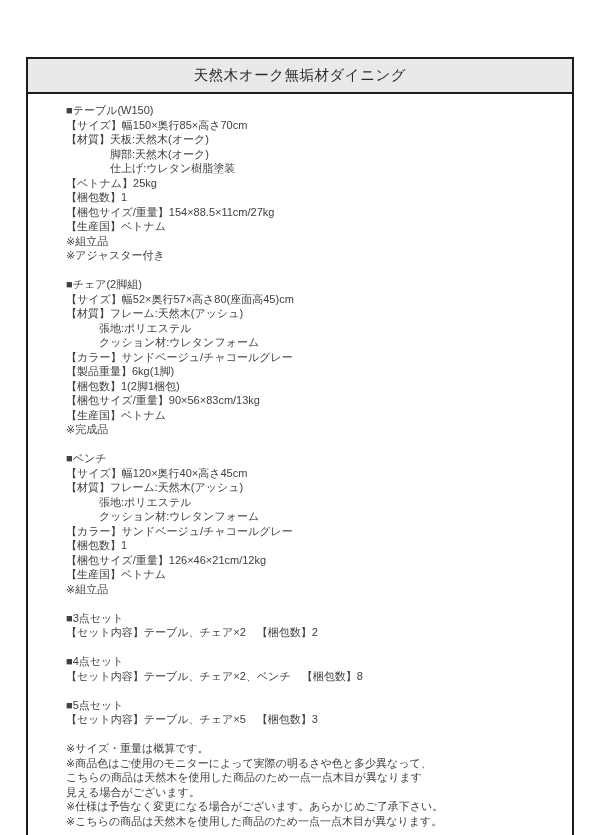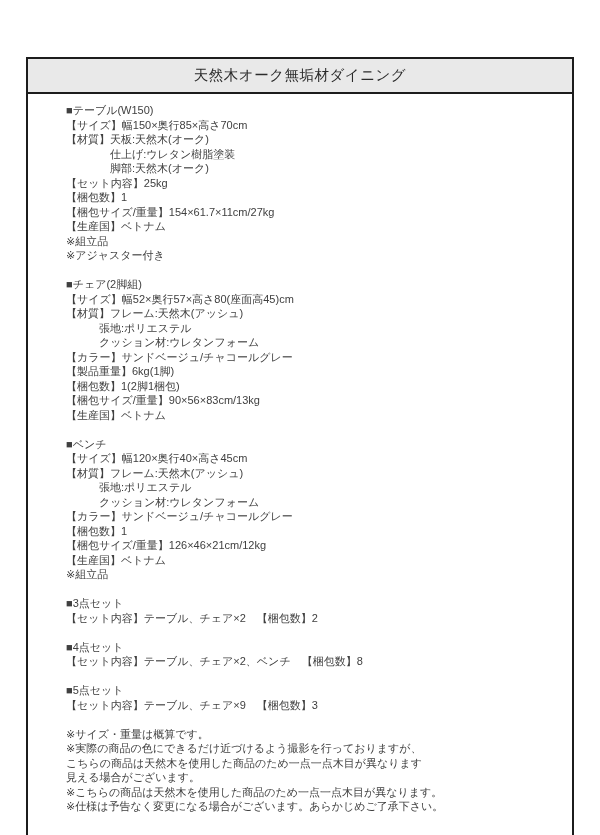--- a/index.html
+++ b/index.html
@@ -53,40 +53,41 @@
 <div class="sheet">
   <div class="sheet-header">
     <span>天然木オーク無垢材ダイニング</span>
   </div>
   <div class="sheet-body">
 
   <div class="section">
         <div class="line">■テーブル(W150)</div>
         <div class="line">【サイズ】幅150×奥行85×高さ70cm</div>
         <div class="line">【材質】天板:天然木(オーク)</div>
+        <div class="line">　　　　脚部:天然木(オーク)</div>
         <div class="line">　　　　仕上げ:ウレタン樹脂塗装</div>
-        <div class="line">　　　　脚部:天然木(オーク)</div>
-        <div class="line">【セット内容】25kg</div>
+        <div class="line">【ベトナム】25kg</div>
         <div class="line">【梱包数】1</div>
-        <div class="line">【梱包サイズ/重量】154×61.7×11cm/27kg</div>
+        <div class="line">【梱包サイズ/重量】154×88.5×11cm/27kg</div>
         <div class="line">【生産国】ベトナム</div>
         <div class="line">※組立品</div>
         <div class="line">※アジャスター付き</div>
       </div>
       <div class="section">
         <div class="line">■チェア(2脚組)</div>
         <div class="line">【サイズ】幅52×奥行57×高さ80(座面高45)cm</div>
         <div class="line">【材質】フレーム:天然木(アッシュ)</div>
         <div class="line">　　　張地:ポリエステル</div>
         <div class="line">　　　クッション材:ウレタンフォーム</div>
         <div class="line">【カラー】サンドベージュ/チャコールグレー</div>
         <div class="line">【製品重量】6kg(1脚)</div>
         <div class="line">【梱包数】1(2脚1梱包)</div>
         <div class="line">【梱包サイズ/重量】90×56×83cm/13kg</div>
         <div class="line">【生産国】ベトナム</div>
+        <div class="line">※完成品</div>
       </div>
       <div class="section">
         <div class="line">■ベンチ</div>
         <div class="line">【サイズ】幅120×奥行40×高さ45cm</div>
         <div class="line">【材質】フレーム:天然木(アッシュ)</div>
         <div class="line">　　　張地:ポリエステル</div>
         <div class="line">　　　クッション材:ウレタンフォーム</div>
         <div class="line">【カラー】サンドベージュ/チャコールグレー</div>
         <div class="line">【梱包数】1</div>
         <div class="line">【梱包サイズ/重量】126×46×21cm/12kg</div>
@@ -96,24 +97,24 @@
       <div class="section">
         <div class="line">■3点セット</div>
         <div class="line">【セット内容】テーブル、チェア×2　【梱包数】2</div>
       </div>
       <div class="section">
         <div class="line">■4点セット</div>
         <div class="line">【セット内容】テーブル、チェア×2、ベンチ　【梱包数】8</div>
       </div>
       <div class="section">
         <div class="line">■5点セット</div>
-        <div class="line">【セット内容】テーブル、チェア×9　【梱包数】3</div>
+        <div class="line">【セット内容】テーブル、チェア×5　【梱包数】3</div>
       </div>
       <div class="section">
         <div class="line">※サイズ・重量は概算です。</div>
-        <div class="line">※実際の商品の色にできるだけ近づけるよう撮影を行っておりますが、</div>
+        <div class="line">※商品色はご使用のモニターによって実際の明るさや色と多少異なって、</div>
         <div class="line">こちらの商品は天然木を使用した商品のため一点一点木目が異なります</div>
         <div class="line">見える場合がございます。</div>
+        <div class="line">※仕様は予告なく変更になる場合がございます。あらかじめご了承下さい。</div>
         <div class="line">※こちらの商品は天然木を使用した商品のため一点一点木目が異なります。</div>
-        <div class="line">※仕様は予告なく変更になる場合がございます。あらかじめご了承下さい。</div>
       </div>
     </div>
 </div>
 
 </body></html>

